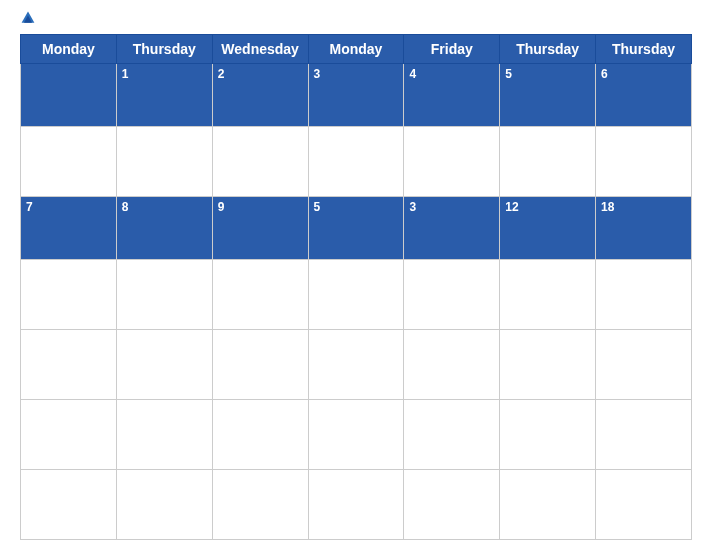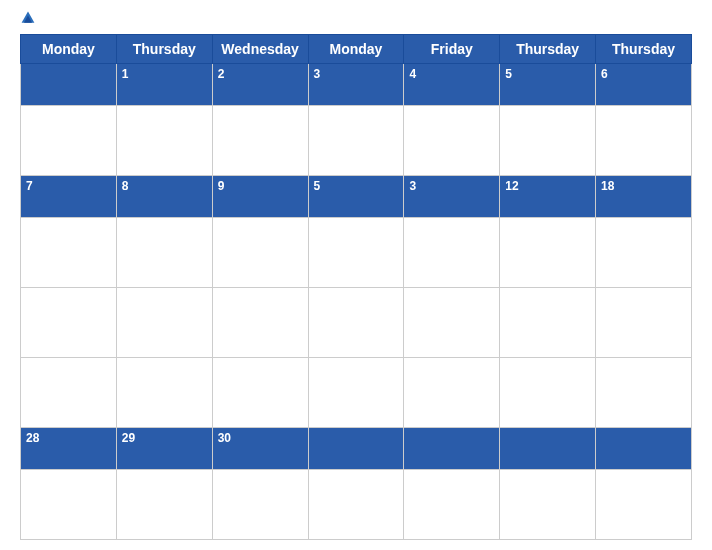--- a/index.html
+++ b/index.html
@@ -201,43 +201,20 @@
       </tr>
       <tr>
         <td style="height: 70px;"></td>
         <td style="height: 70px;"></td>
         <td style="height: 70px;"></td>
         <td style="height: 70px;"></td>
         <td style="height: 70px;"></td>
         <td style="height: 70px;"></td>
         <td style="height: 70px;"></td>
       </tr>
-      <tr class="week-label-row">
-        <td>
-          <span class="day-number">28</span>
-        </td>
-        <td>
-          <span class="day-number">29</span>
-        </td>
-        <td>
-          <span class="day-number">30</span>
-        </td>
-        <td>
-          <span class="day-number empty">0</span>
-        </td>
-        <td>
-          <span class="day-number empty">0</span>
-        </td>
-        <td>
-          <span class="day-number empty">0</span>
-        </td>
-        <td>
-          <span class="day-number empty">0</span>
-        </td>
-      </tr>
       <tr>
         <td style="height: 70px;"></td>
         <td style="height: 70px;"></td>
         <td style="height: 70px;"></td>
         <td style="height: 70px;"></td>
         <td style="height: 70px;"></td>
         <td style="height: 70px;"></td>
         <td style="height: 70px;"></td>
       </tr>
     </tbody>

